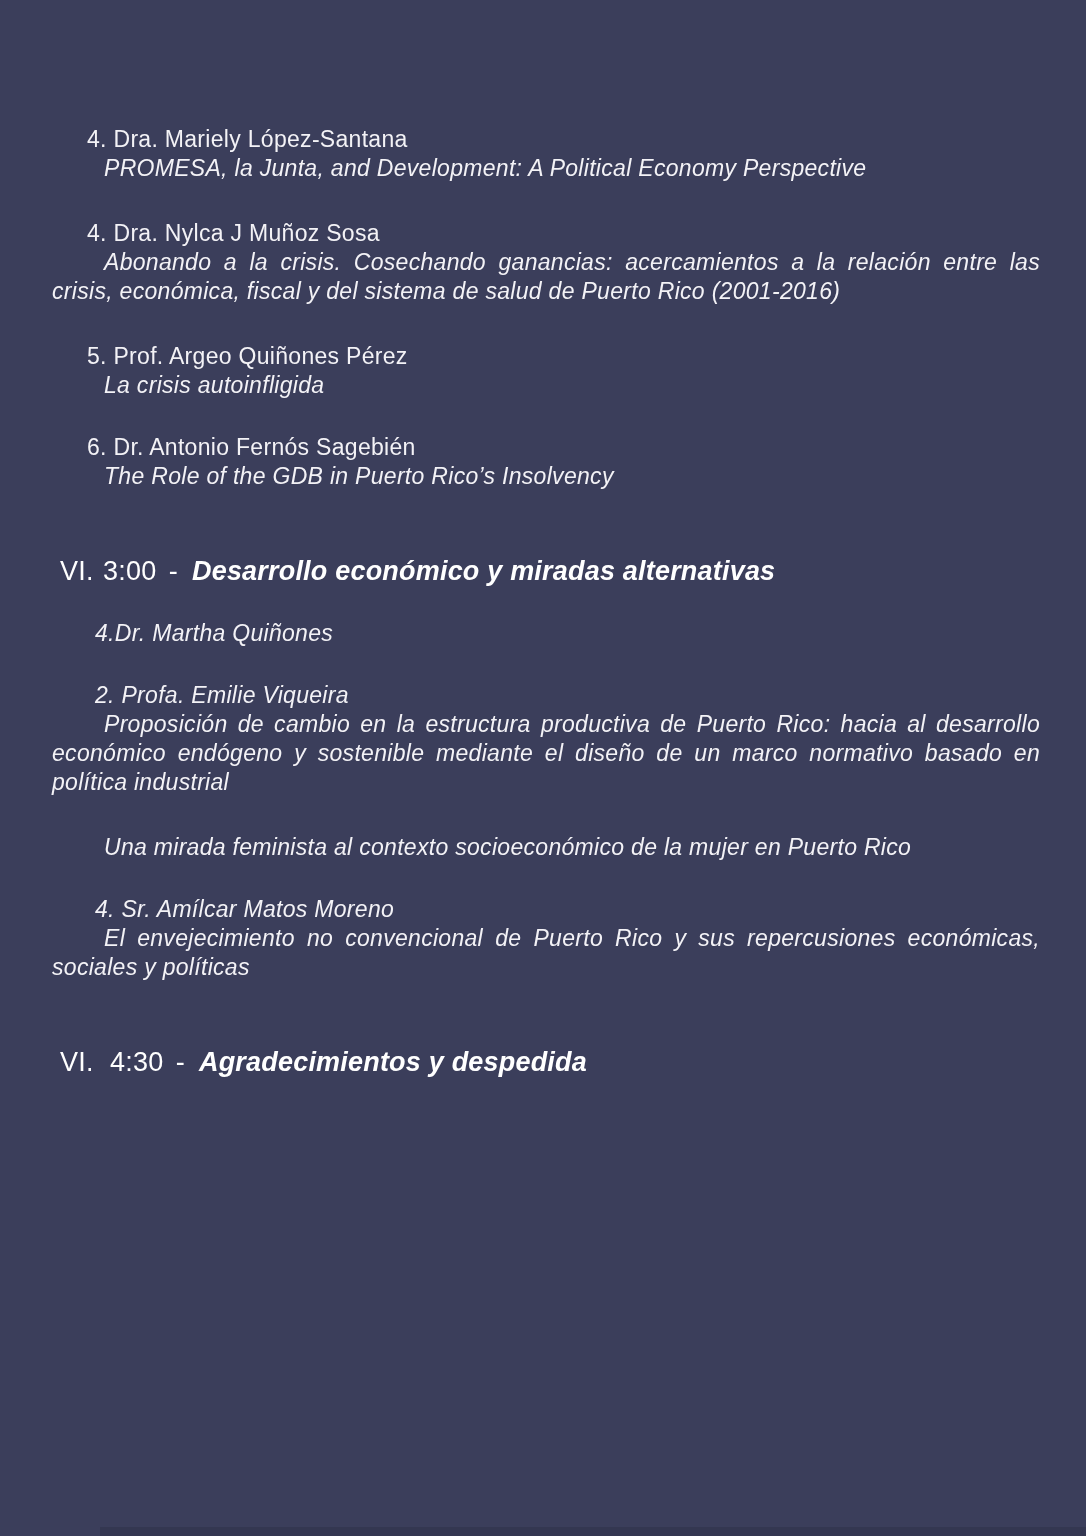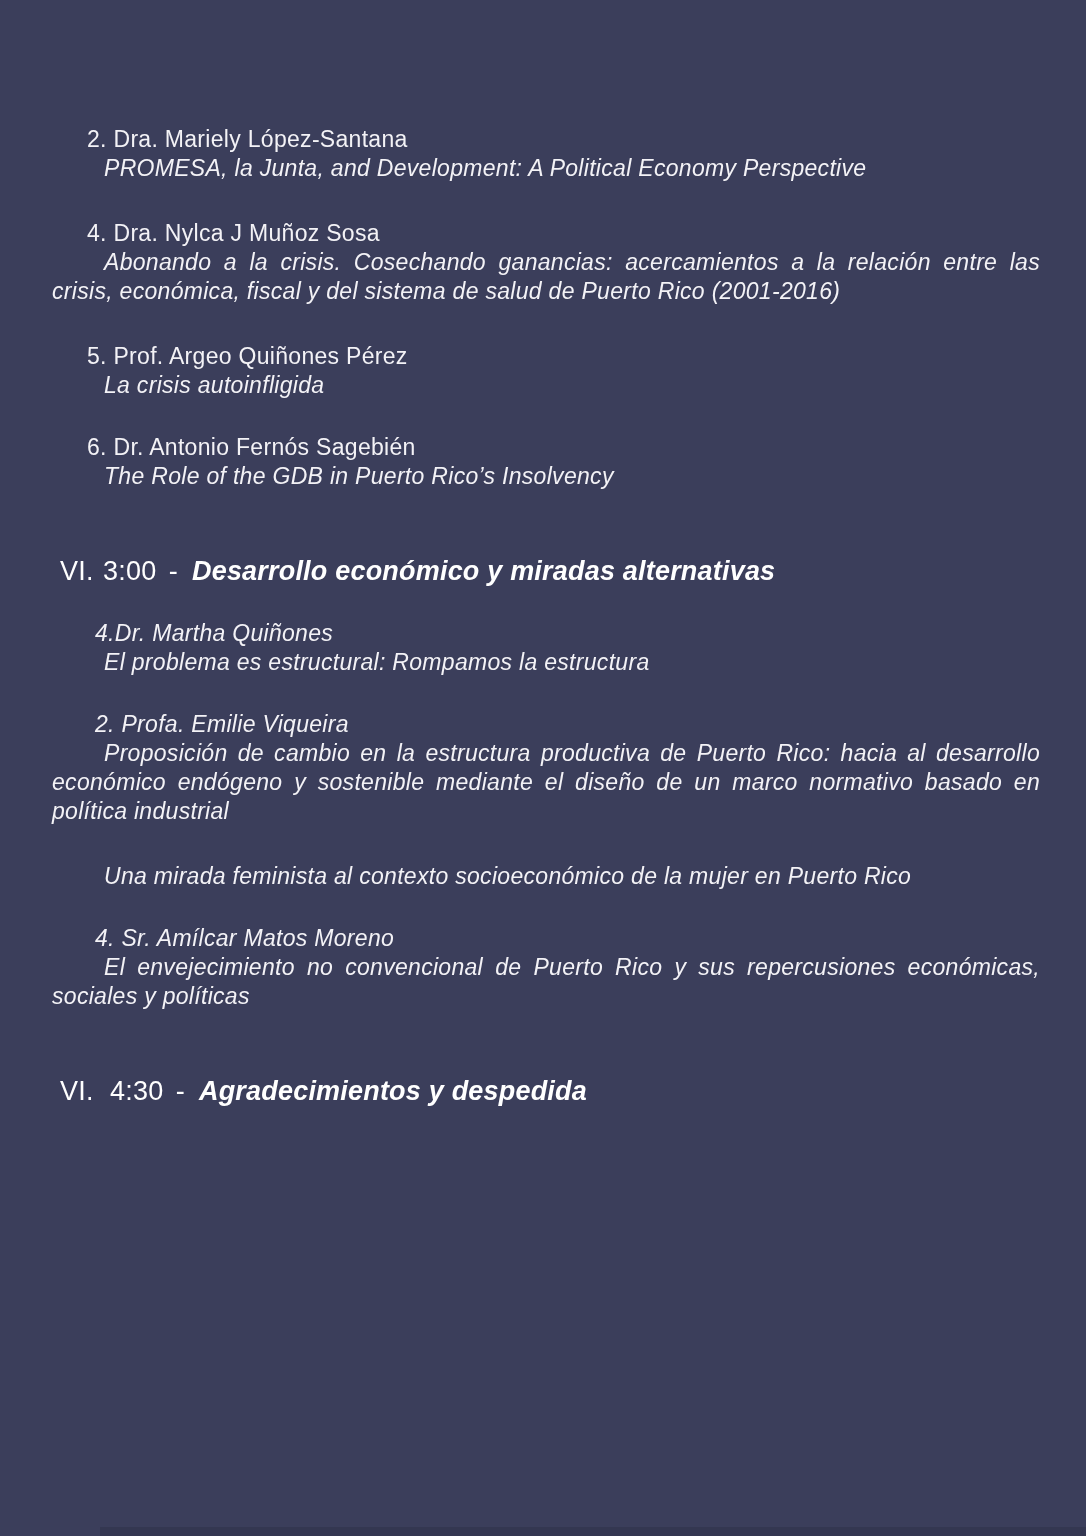--- a/index.html
+++ b/index.html
@@ -70,21 +70,21 @@
     background: #343751;
   }
 </style>
 </head>
 <body>
 
 <div class="page">
 
   <div class="sec-v">
     <div class="item gap-md">
-      <div class="speaker">2. Dra. Mariely López-Santana</div>
+      <div class="speaker">4. Dra. Mariely López-Santana</div>
       <div class="talk">PROMESA, la Junta, and Development: A Political Economy Perspective</div>
     </div>
     <div class="item gap-md">
       <div class="speaker">4. Dra. Nylca J Muñoz Sosa</div>
       <div class="talk justify">Abonando a la crisis. Cosechando ganancias: acercamientos a la relación entre las crisis, económica, fiscal y del sistema de salud de Puerto Rico (2001-2016)</div>
     </div>
     <div class="item">
       <div class="speaker">5. Prof. Argeo Quiñones Pérez</div>
       <div class="talk">La crisis autoinfligida</div>
     </div>
@@ -94,21 +94,20 @@
     </div>
   </div>
 
   <div class="session-heading">
     <span class="numeral">VI.</span><span class="time">3:00</span><span class="sep">-</span><span class="title">Desarrollo económico y miradas alternativas</span>
   </div>
 
   <div class="sec-vi">
     <div class="item">
       <div class="speaker">4.Dr. Martha Quiñones</div>
-      <div class="talk">El problema es estructural: Rompamos la estructura</div>
     </div>
     <div class="item gap-md">
       <div class="speaker">2. Profa. Emilie Viqueira</div>
       <div class="talk justify">Proposición de cambio en la estructura productiva de Puerto Rico: hacia al desarrollo económico endógeno y sostenible mediante el diseño de un marco normativo basado en política industrial</div>
     </div>
     <div class="item">
       <div class="talk">Una mirada feminista al contexto socioeconómico de la mujer en Puerto Rico</div>
     </div>
     <div class="item">
       <div class="speaker">4. Sr. Amílcar Matos Moreno</div>

